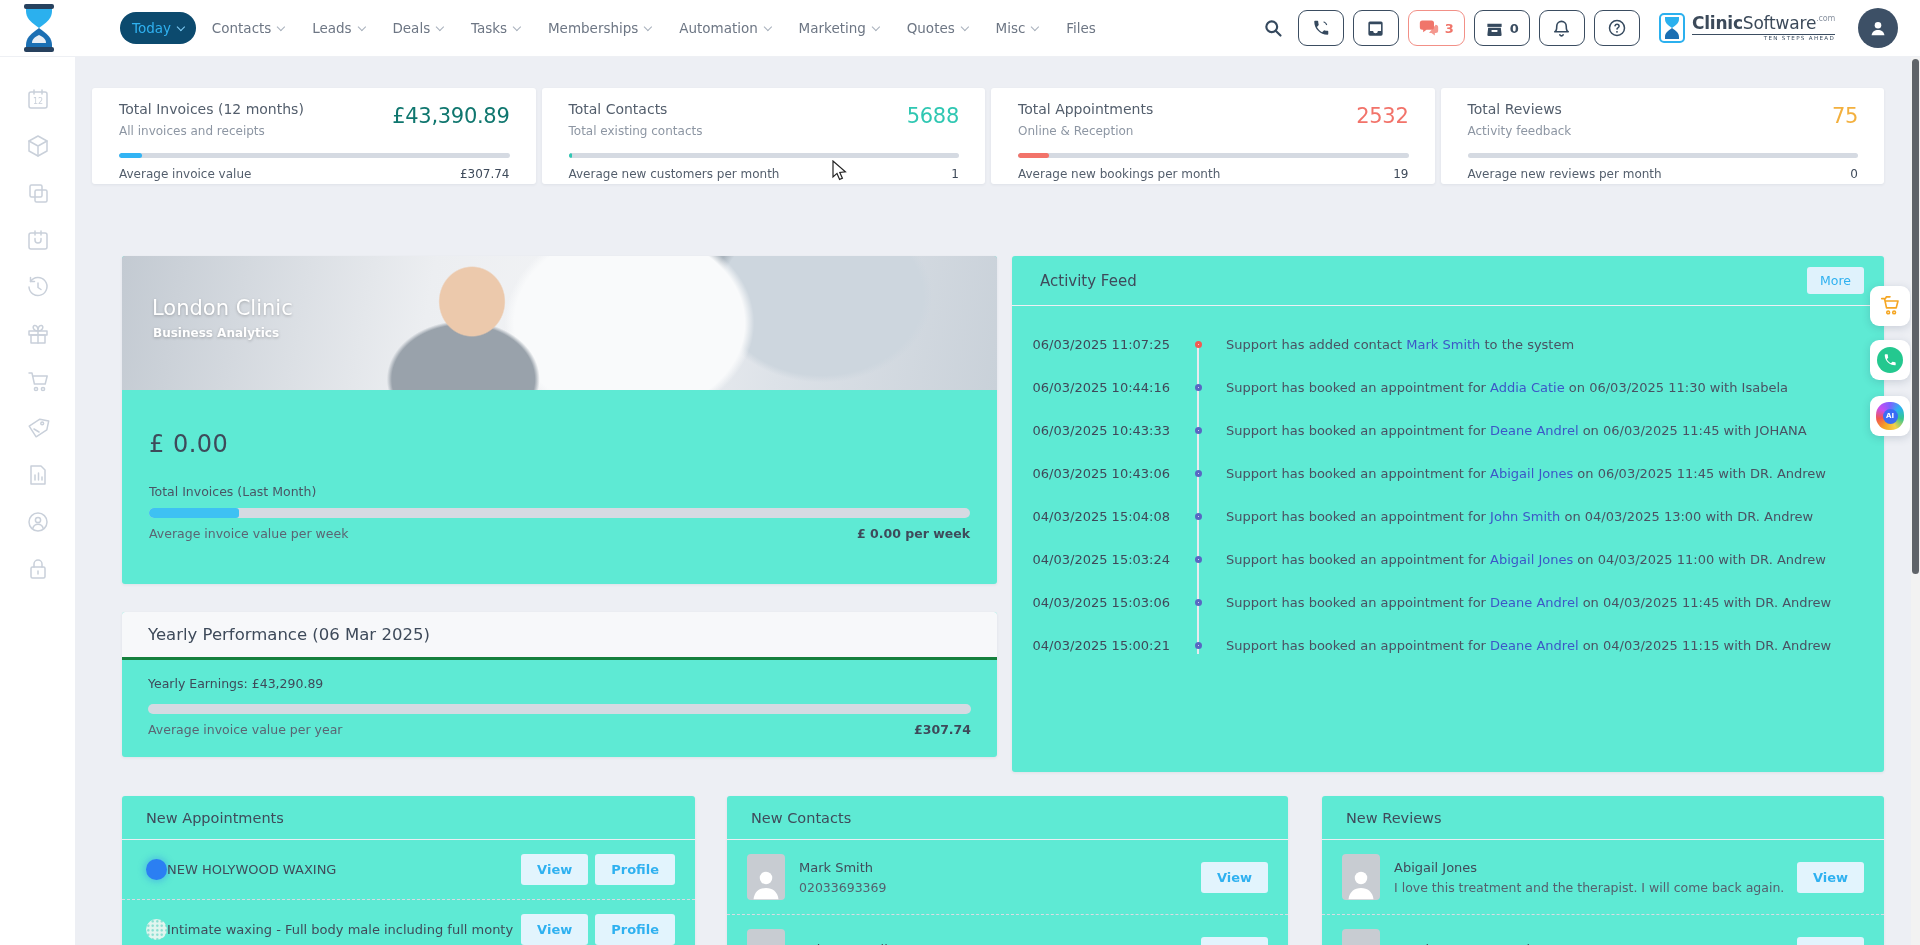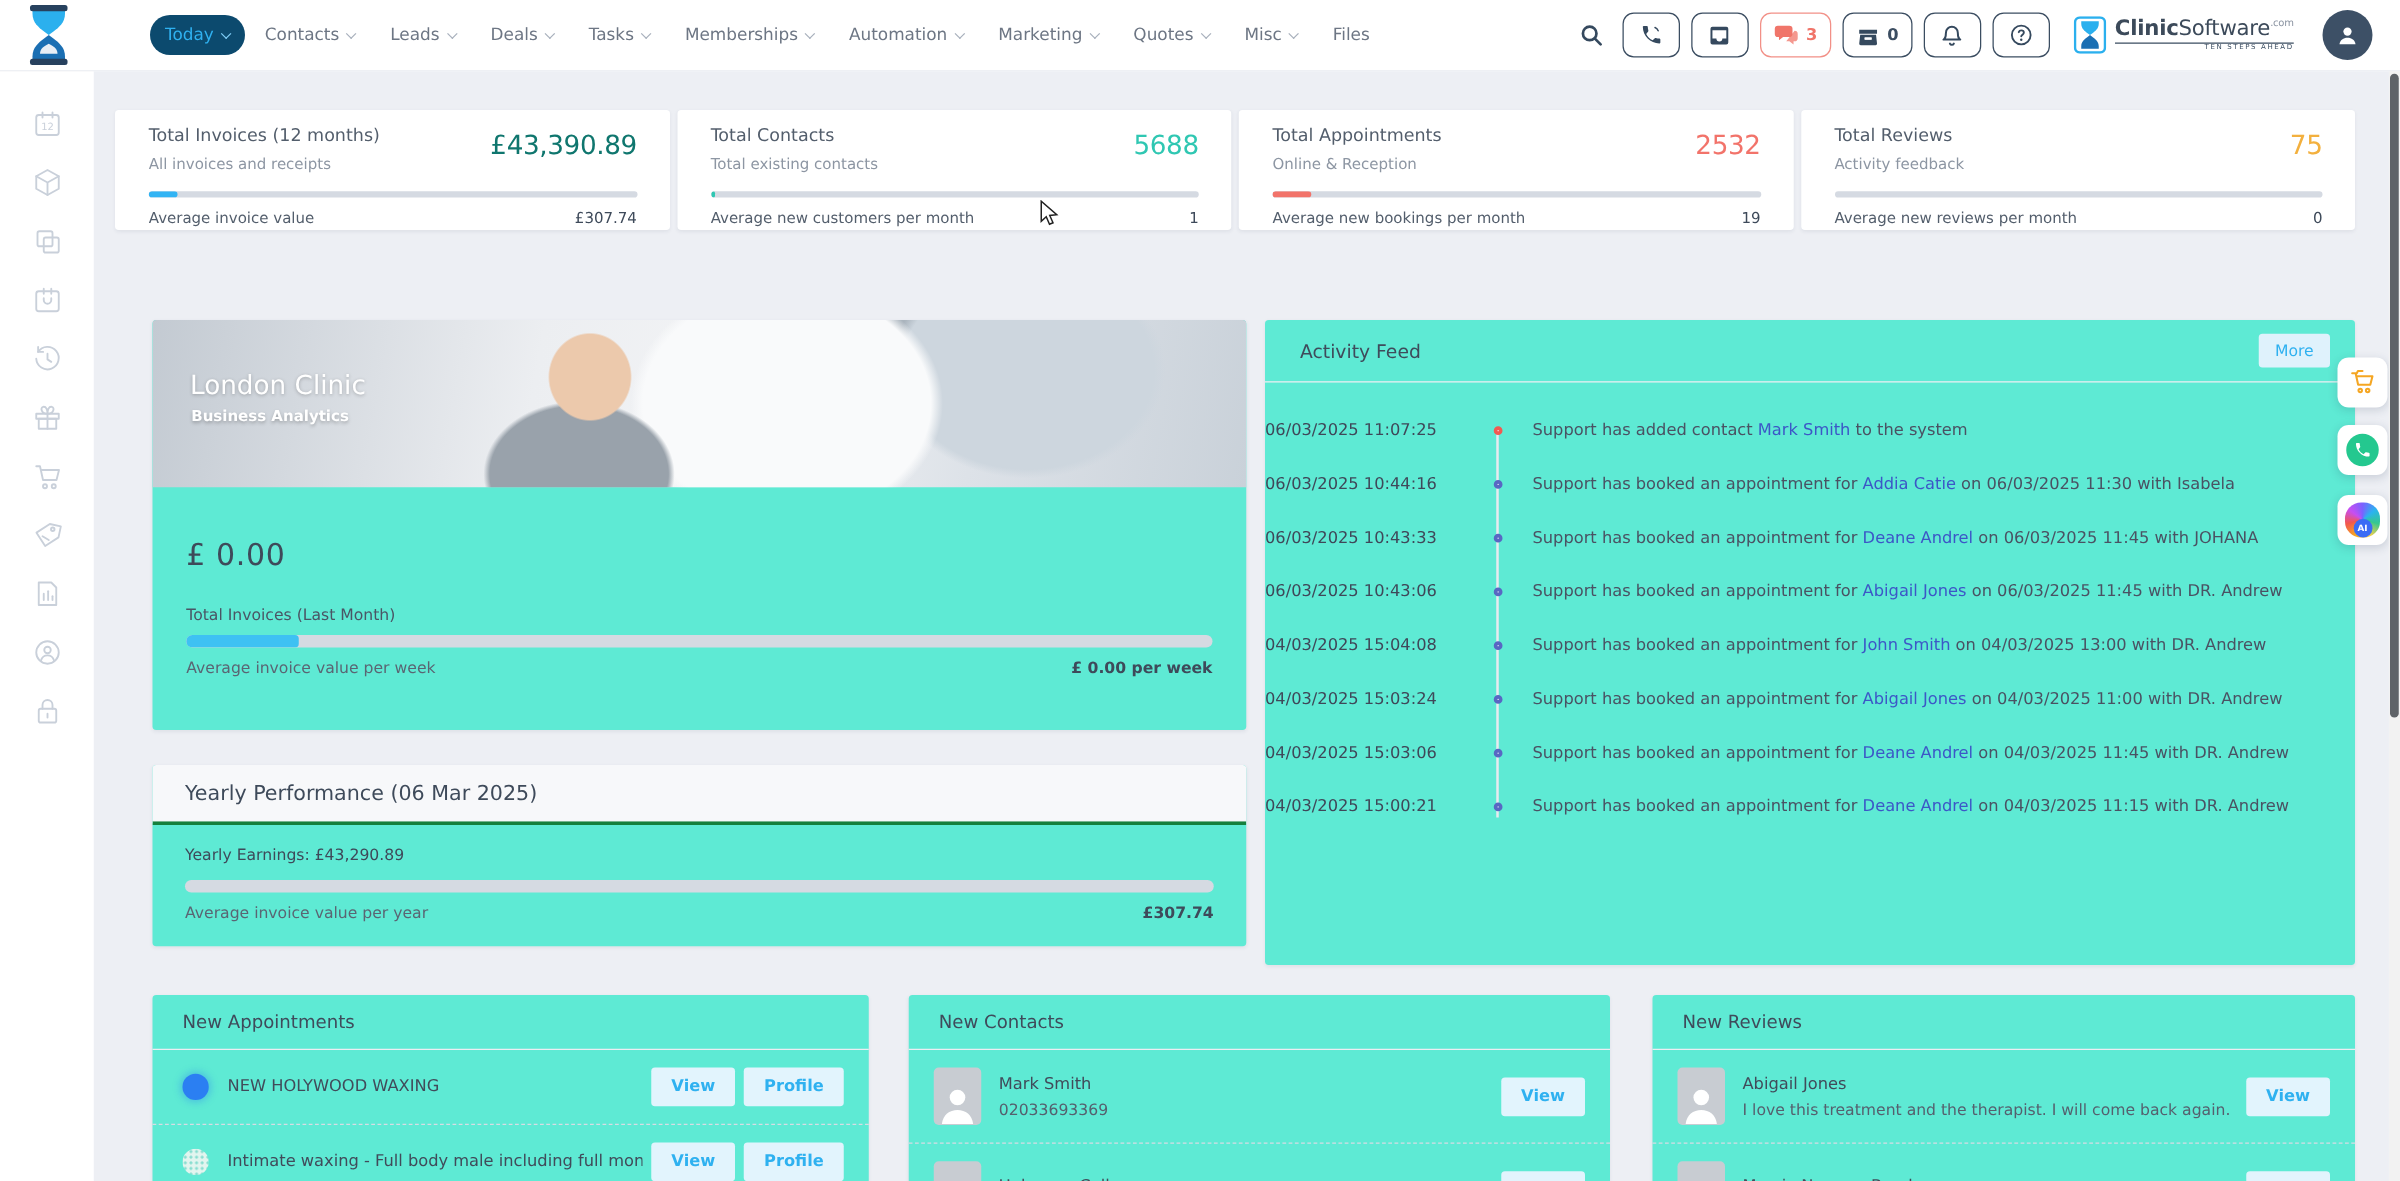--- a/index.html
+++ b/index.html
@@ -95,59 +95,59 @@
   
   .feed-card { left:1012px; top:256px; width:872px; height:516px; }
   .feed-head { height:50px; display:flex; align-items:center; justify-content:space-between;
                padding:0 20px 0 28px; border-bottom:1px solid #eef0f3; }
   .feed-title { font-size:15px; color:#3f4b5b; }
   .more-btn { background:#dff2fc; color:#2fb1f0; font-size:12.5px; padding:6px 13px; border-radius:3px;
               cursor:pointer; }
   .feed-rows { position:relative; padding-top:17px; }
   .feed-timeline { position:absolute; left:185px; top:38px; bottom:0; height:310px; width:2px; background:#e8eaf0; }
   .feed-row { display:flex; align-items:center; height:43px; position:relative; }
-  .feed-time { width:158px; text-align:left; font-size:13px; color:#3f4859; flex:0 0 auto; }
+  .feed-time { width:158px; text-align:right; font-size:13px; color:#3f4859; flex:0 0 auto; }
   .feed-marker-wrap { width:56px; display:flex; justify-content:center; flex:0 0 auto; }
   .feed-marker { width:7px; height:7px; border-radius:50%; background:#fff; border:3px solid #5867c3; }
   .feed-text { font-size:13px; color:#4a5263; white-space:nowrap; overflow:hidden; }
   .feed-link { color:#3c57c7; cursor:pointer; }
 
   
   .bottom-card { top:796px; height:240px; }
   .bc-head { height:44px; display:flex; align-items:center; padding:0 24px; border-bottom:1px solid #eceef2;
              font-size:14.5px; color:#3f4b5b; }
   .bc-row { display:flex; align-items:center; padding:14px 20px 14px 20px; }
   .bc-row + .bc-row { border-top:1px dashed #d8dce3; }
   .dot { width:21px; height:21px; border-radius:50%; flex:0 0 auto; margin-left:4px; }
   .dot-solid { background:#2b7ff2; box-shadow:0 0 6px 2px rgba(43,127,242,.35); }
   .dot-dotted { background-color:#e2f5ef;
     background-image:radial-gradient(circle, rgba(47,199,178,.5) 1px, rgba(47,199,178,0) 1.4px);
     background-size:4.5px 4.5px; }
-  .bc-label { font-size:13px; color:#414b5a; margin-left:15px; flex:1; white-space:nowrap; overflow:hidden; }
+  .bc-label { font-size:13px; color:#414b5a; flex:1; white-space:nowrap; overflow:hidden; }
   .pill-btn { background:#e2f4fd; color:#2fb1f0; font-size:13px; font-weight:bold; padding:8px 16px;
               border-radius:3px; cursor:pointer; margin-left:7px; white-space:nowrap; }
   .avatar-ph { width:38px; height:46px; border-radius:4px; background:#c8ccd2; flex:0 0 auto;
                display:flex; align-items:flex-end; justify-content:center; overflow:hidden; }
   .bc-info { margin-left:14px; flex:1; min-width:0; }
   .bc-name { font-size:13px; color:#414b5a; }
   .bc-subline { font-size:12.5px; color:#55606e; margin-top:5px; white-space:nowrap; overflow:hidden; }
 
   .appt-card { left:122px; width:573px; }
   .contacts-card { left:727px; width:561px; }
   .reviews-card { left:1322px; width:562px; }
 
   
   .fab { position:absolute; left:1870px; width:40px; height:40px; background:#fff; border-radius:9px;
          box-shadow:0 2px 8px rgba(40,60,90,.18); display:flex; align-items:center; justify-content:center;
          z-index:40; cursor:pointer; }
   .fab-phone-bg { width:26px; height:26px; border-radius:50%; background:#24c88f; display:flex;
                   align-items:center; justify-content:center; }
   .fab-ai { width:28px; height:28px; border-radius:46%;
             background:conic-gradient(#7b61ff,#2bb3f0,#35c78f,#f5d04a,#f5a623,#f2574e,#c74ef2,#7b61ff);
-            display:flex; align-items:flex-end; justify-content:center; }
+            display:flex; align-items:center; justify-content:center; }
   .fab-ai-core { width:15px; height:15px; border-radius:50%; background:#3a6cf5; color:#fff; font-size:7px;
                  font-weight:bold; display:flex; align-items:center; justify-content:center; }
   .scroll-track { position:absolute; right:0; top:57px; width:9px; height:888px; background:#f2f2f2; z-index:50; }
   .scroll-thumb { position:absolute; right:1px; top:2px; width:7px; height:515px; background:#5f6368;
                   border-radius:4px; cursor:pointer; }
   .cursor { position:absolute; left:832px; top:160px; z-index:60; pointer-events:none; }
 </style>
 </head>
 <body>
 

